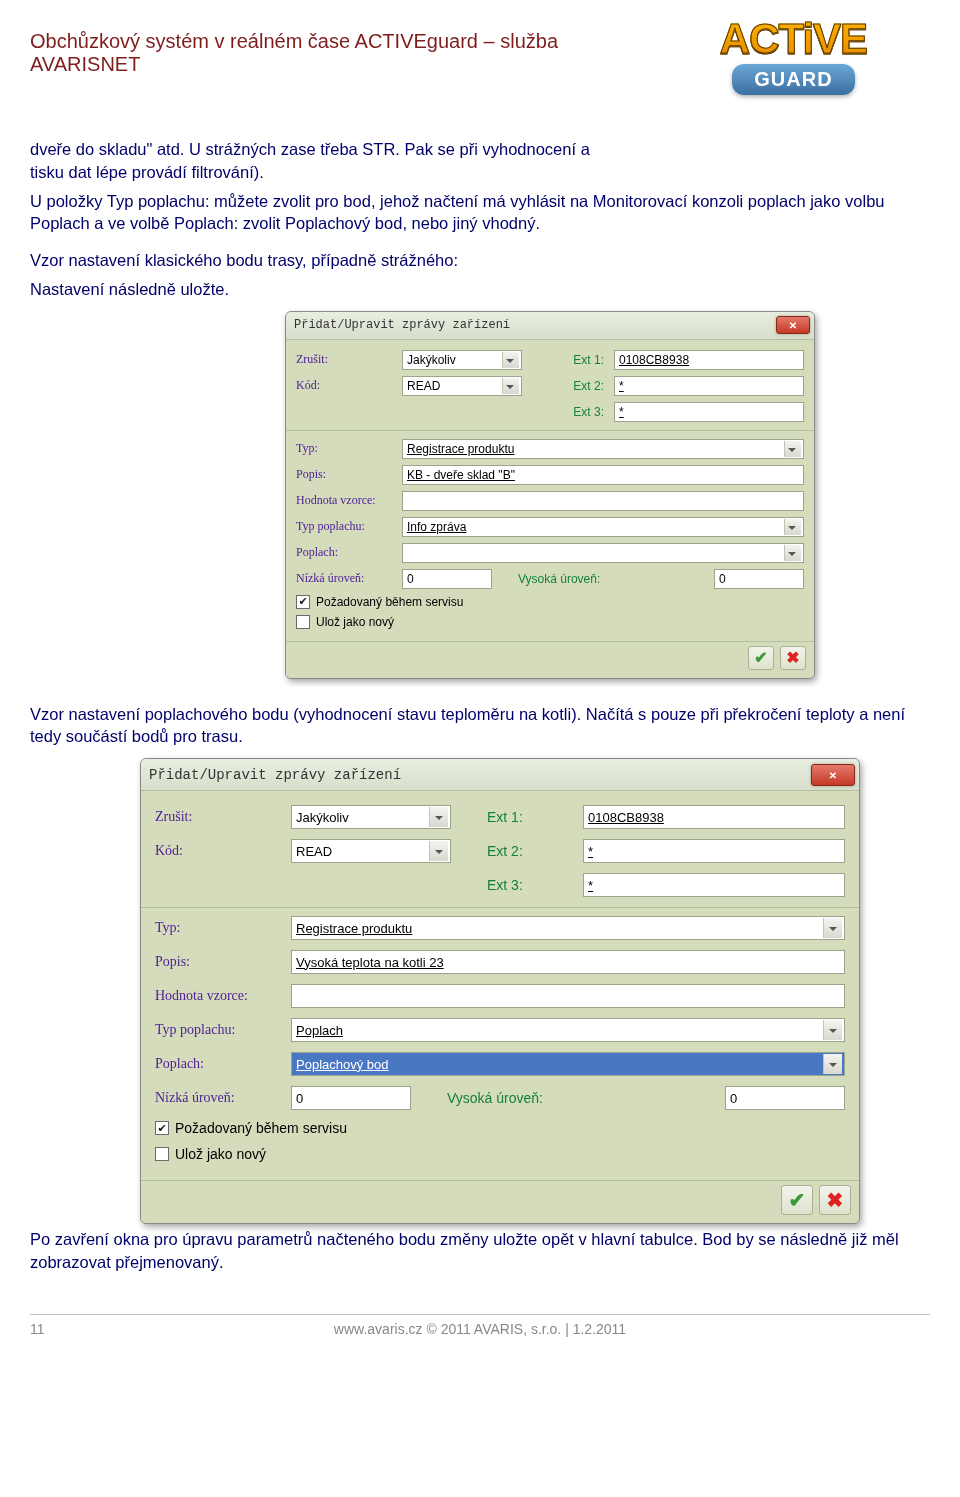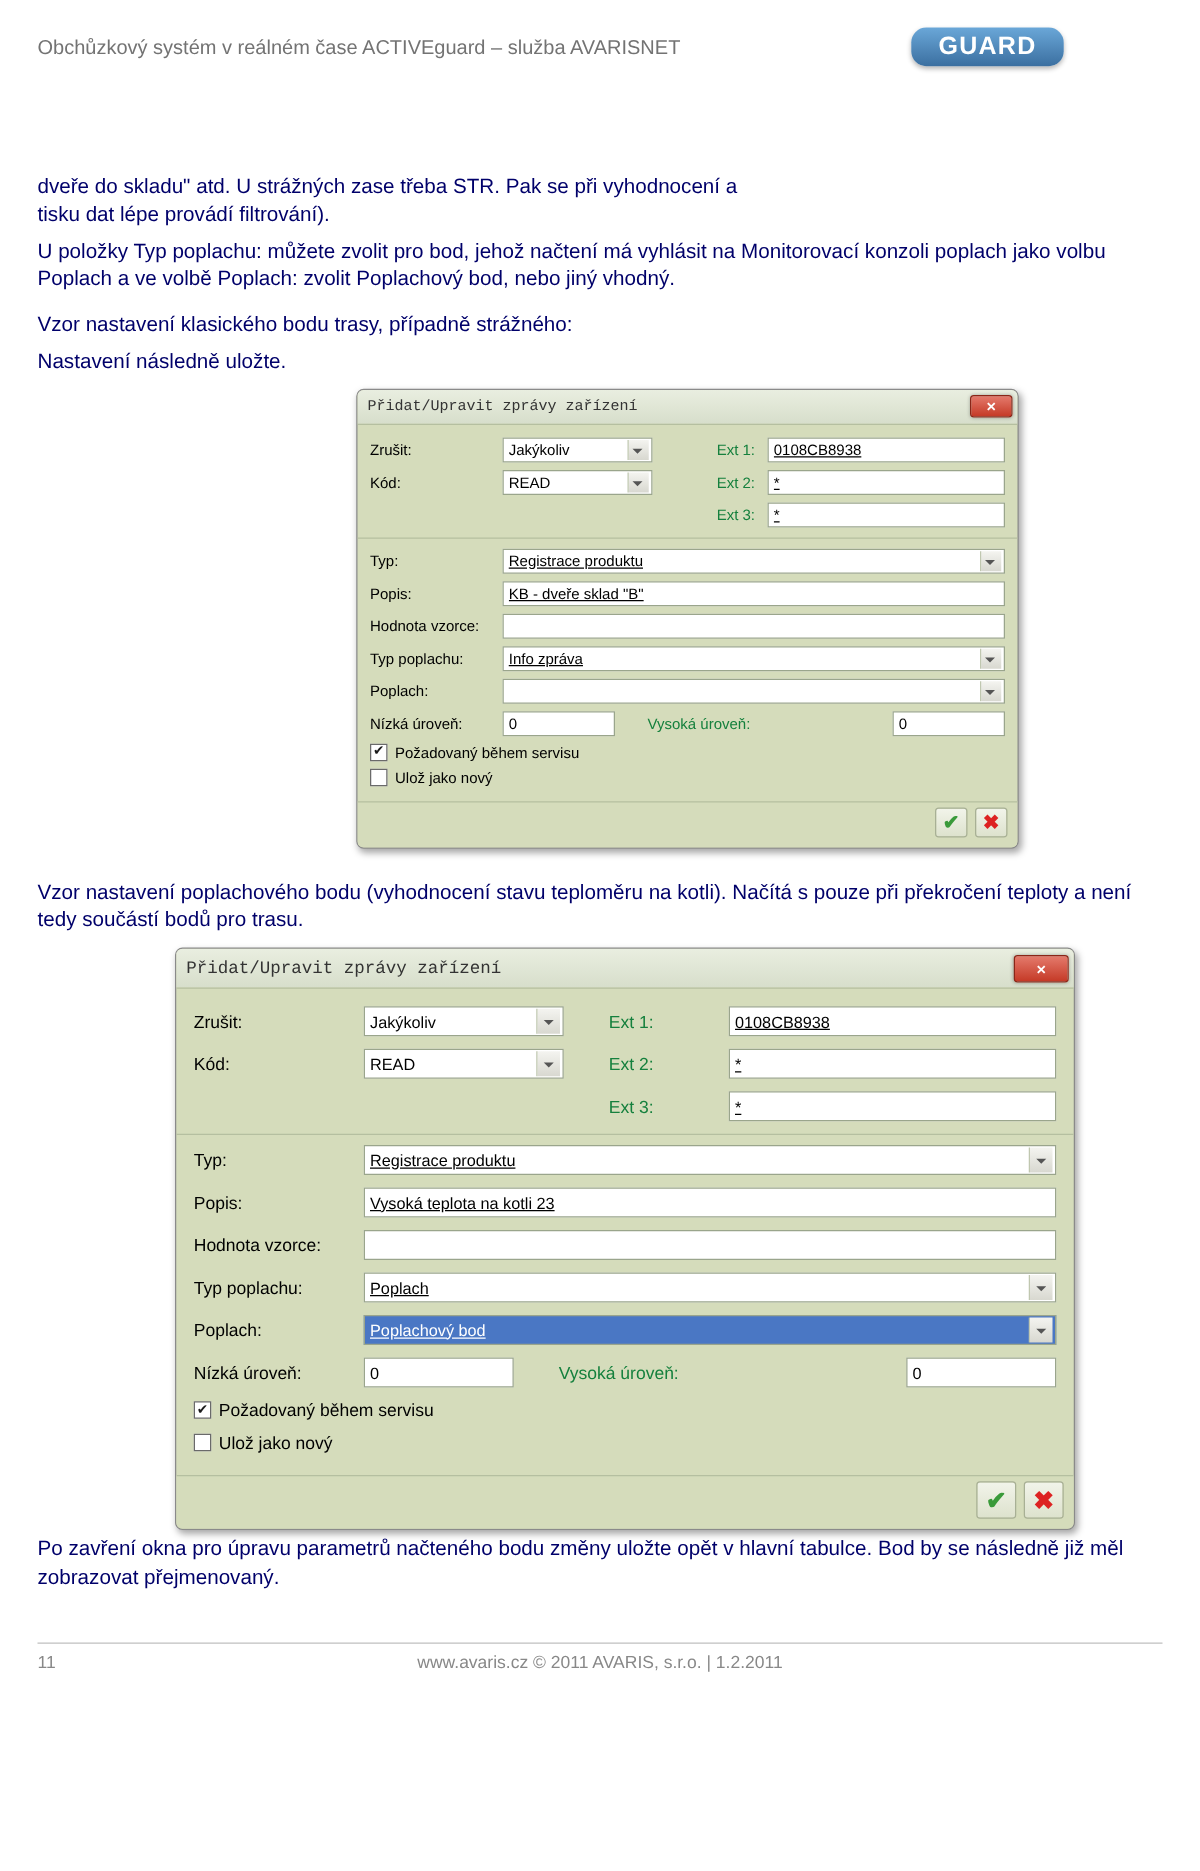--- a/index.html
+++ b/index.html
@@ -14,22 +14,22 @@
   .page {
     padding: 18px 30px 20px 30px;
     position: relative;
   }
   .header-row {
     display: flex;
     justify-content: space-between;
     align-items: flex-start;
   }
   .header-text {
-    color: #737373;
-    font-size: 16px;
+    color: #7f1d1d;
+    font-size: 20px;
     padding-top: 12px;
   }
   .logo {
     width: 280px;
     height: 100px;
     position: relative;
   }
   .logo-main {
     position: absolute;
     top: 0; left: 0; right: 0;
@@ -127,22 +127,23 @@
   .row {
     display: flex;
     align-items: center;
     gap: 6px;
     margin-bottom: 6px;
   }
   .dlg.large .row { margin-bottom: 10px; }
   .lab {
     width: 100px;
     font-size: 12px;
-    color: #000000;
+    color: #4c1d95;
     flex-shrink: 0;
+    font-family: Liberation Serif, serif;
   }
   .dlg.large .lab { width: 130px; font-size: 14px; }
   .lab2 {
     width: 80px;
     text-align: right;
     font-size: 12px;
     color: #15803d;
     padding-right: 4px;
     flex-shrink: 0;
   }
@@ -254,20 +255,21 @@
 </style>
 </head>
 <body>
 
 <div class="page">
 
   <div class="header-row">
     <div class="header-text">Obchůzkový systém v reálném čase ACTIVEguard – služba AVARISNET</div>
     <div class="logo">
       <div class="logo-main">
+        <div class="logo-active">ACTiVE</div>
         <div class="logo-guard">GUARD</div>
       </div>
     </div>
   </div>
 
   <div class="body-text" style="margin-top:20px">
     <p class="narrow">dveře do skladu" atd. U strážných zase třeba STR. Pak se při vyhodnocení a tisku dat lépe provádí filtrování).</p>
     <p>U položky Typ poplachu: můžete zvolit pro bod, jehož načtení má vyhlásit na Monitorovací konzoli poplach jako volbu Poplach a ve volbě Poplach: zvolit Poplachový bod, nebo jiný vhodný.</p>
     <p style="margin-top:14px">Vzor nastavení klasického bodu trasy, případně strážného:</p>
     <p>Nastavení následně uložte.</p>

